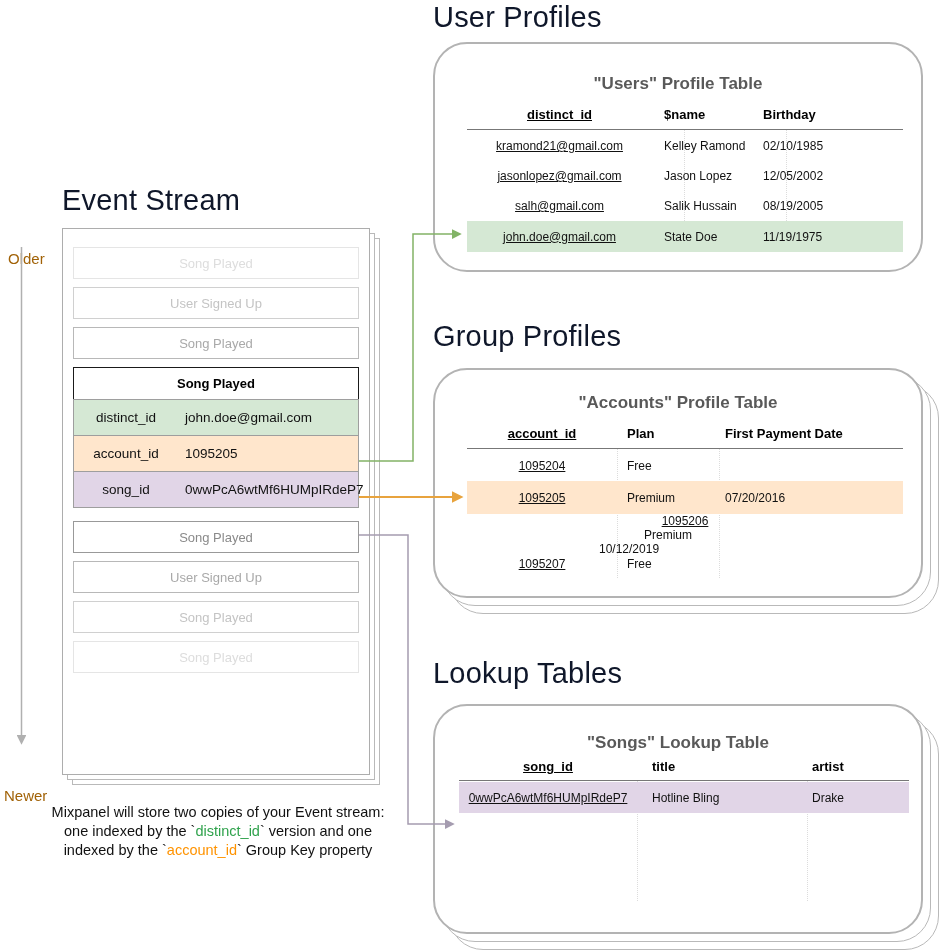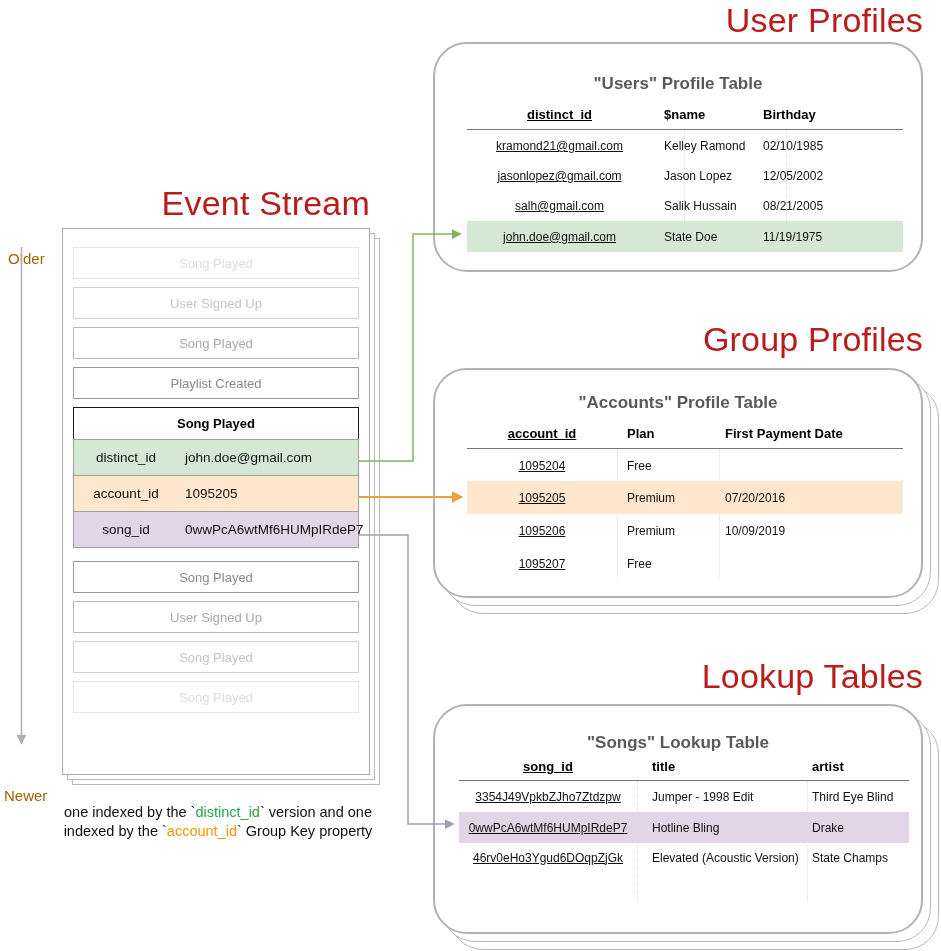--- a/index.html
+++ b/index.html
@@ -5,21 +5,21 @@
   html,body{margin:0;padding:0;}
   body{
     width:941px;height:951px;position:relative;overflow:hidden;
     background:#ffffff;
     font-family:"Liberation Sans","DejaVu Sans",sans-serif;
     color:#111;
   }
 
   
   .section-title{
-    position:absolute;font-size:34px;color:#b91c1c;text-align:right;
+    position:absolute;font-size:29px;color:#0f172a;text-align:left;
     letter-spacing:.2px;
   }
   #evt-title{left:62px;top:184px;width:308px;}
   #up-title{left:433px;top:1px;width:490px;}
   #gp-title{left:433px;top:320px;width:490px;}
   #lt-title{left:433px;top:657px;width:490px;}
 
   
   .axis-label{position:absolute;font-size:15px;color:#a16207;margin-top:29px;}
   #older{left:8px;top:221px;}
@@ -108,21 +108,21 @@
   .user .sep2{left:351px;}
   .user .col-sep{top:86px;height:121px;}
 
   
   .group .tbl-title{top:23px;}
   .group .thead{top:56px;left:32px;width:436px;}
   .group .rule{top:78px;left:32px;width:436px;}
   .group .rows{top:80px;left:32px;width:436px;}
   .group .r1{height:31px;}
   .group .r2{height:33px;}
-  .group .r3{height:34px;}
+  .group .r3{height:34px;flex-direction:column;}
   .group .r4{height:31px;}
   .group .c1{width:150px;text-align:center;}
   .group .c2{width:102px;padding-left:10px;}
   .group .c3{width:184px;padding-left:6px;}
   .group .sep1{left:182px;}
   .group .sep2{left:284px;}
   .group .col-sep{top:79px;height:129px;}
 
   
   .lookup .tbl-title{top:27px;}
@@ -154,21 +154,20 @@
 <div class="axis-label" id="older">Older</div>
 <div class="axis-label" id="newer">Newer</div>
 
 <div class="stack-layer" style="left:72px;top:238px;width:308px;height:547px;"></div>
 <div class="stack-layer" style="left:67px;top:233px;width:308px;height:547px;"></div>
 
 <div id="evt-box">
   <div class="evt fade4">Song Played</div>
   <div class="evt fade3">User Signed Up</div>
   <div class="evt fade2">Song Played</div>
-  <div class="evt fade1">Playlist Created</div>
 
   <div id="expanded">
     <div class="evt-head">Song Played</div>
     <div class="prop-row hl-green">
       <div class="prop-key">distinct_id</div>
       <div class="prop-val">john.doe@gmail.com</div>
     </div>
     <div class="prop-row hl-orange">
       <div class="prop-key">account_id</div>
       <div class="prop-val">1095205</div>
@@ -179,20 +178,21 @@
     </div>
   </div>
 
   <div class="evt fade1">Song Played</div>
   <div class="evt fade2">User Signed Up</div>
   <div class="evt fade3">Song Played</div>
   <div class="evt fade4">Song Played</div>
 </div>
 
 <div id="caption">
+  <div>Mixpanel will store two copies of your Event stream:</div>
   <div><span>one indexed by the `</span><span class="cap-green">distinct_id</span><span>` version and one</span></div>
   <div><span>indexed by the `</span><span class="cap-orange">account_id</span><span>` Group Key property</span></div>
 </div>
 
 <div class="card user" id="up-card">
   <div class="tbl-title">"Users" Profile Table</div>
   <div class="thead">
     <div class="cell c1 key-u">distinct_id</div>
     <div class="cell c2">$name</div>
     <div class="cell c3">Birthday</div>
@@ -207,21 +207,21 @@
       <div class="cell c3">02/10/1985</div>
     </div>
     <div class="trow">
       <div class="cell c1 key-u">jasonlopez@gmail.com</div>
       <div class="cell c2">Jason Lopez</div>
       <div class="cell c3">12/05/2002</div>
     </div>
     <div class="trow">
       <div class="cell c1 key-u">salh@gmail.com</div>
       <div class="cell c2">Salik Hussain</div>
-      <div class="cell c3">08/21/2005</div>
+      <div class="cell c3">08/19/2005</div>
     </div>
     <div class="trow hl hl-green">
       <div class="cell c1 key-u">john.doe@gmail.com</div>
       <div class="cell c2">State Doe</div>
       <div class="cell c3">11/19/1975</div>
     </div>
   </div>
 </div>
 
 <div class="card-stack" style="left:449px;top:384px;"></div>
@@ -243,21 +243,21 @@
       <div class="cell c3"></div>
     </div>
     <div class="trow r2 hl hl-orange">
       <div class="cell c1 key-u">1095205</div>
       <div class="cell c2">Premium</div>
       <div class="cell c3">07/20/2016</div>
     </div>
     <div class="trow r3">
       <div class="cell c1 key-u">1095206</div>
       <div class="cell c2">Premium</div>
-      <div class="cell c3">10/09/2019</div>
+      <div class="cell c3">10/12/2019</div>
     </div>
     <div class="trow r4">
       <div class="cell c1 key-u">1095207</div>
       <div class="cell c2">Free</div>
       <div class="cell c3"></div>
     </div>
   </div>
 </div>
 
 <div class="card-stack" style="left:449px;top:720px;"></div>
@@ -266,34 +266,24 @@
   <div class="tbl-title">"Songs" Lookup Table</div>
   <div class="thead">
     <div class="cell c1 key-u">song_id</div>
     <div class="cell c2">title</div>
     <div class="cell c3">artist</div>
   </div>
   <div class="rule"></div>
   <div class="col-sep sep1"></div>
   <div class="col-sep sep2"></div>
   <div class="rows">
-    <div class="trow r1">
-      <div class="cell c1 key-u">3354J49VpkbZJho7Ztdzpw</div>
-      <div class="cell c2">Jumper - 1998 Edit</div>
-      <div class="cell c3">Third Eye Blind</div>
-    </div>
     <div class="trow r2 hl hl-purple">
       <div class="cell c1 key-u">0wwPcA6wtMf6HUMpIRdeP7</div>
       <div class="cell c2">Hotline Bling</div>
       <div class="cell c3">Drake</div>
-    </div>
-    <div class="trow r3">
-      <div class="cell c1 key-u">46rv0eHo3Ygud6DOqpZjGk</div>
-      <div class="cell c2">Elevated (Acoustic Version)</div>
-      <div class="cell c3">State Champs</div>
     </div>
   </div>
 </div>
 
 <svg id="arrows" width="941" height="951">
   <defs>
     <marker id="mGreen" viewBox="0 0 10 10" refX="1" refY="5" markerWidth="6.5" markerHeight="6.5" orient="auto-start-reverse">
       <path d="M0,0 L10,5 L0,10 z" fill="#82b366"></path>
     </marker>
     <marker id="mOrange" viewBox="0 0 10 10" refX="1" refY="5" markerWidth="6.5" markerHeight="6.5" orient="auto-start-reverse">

